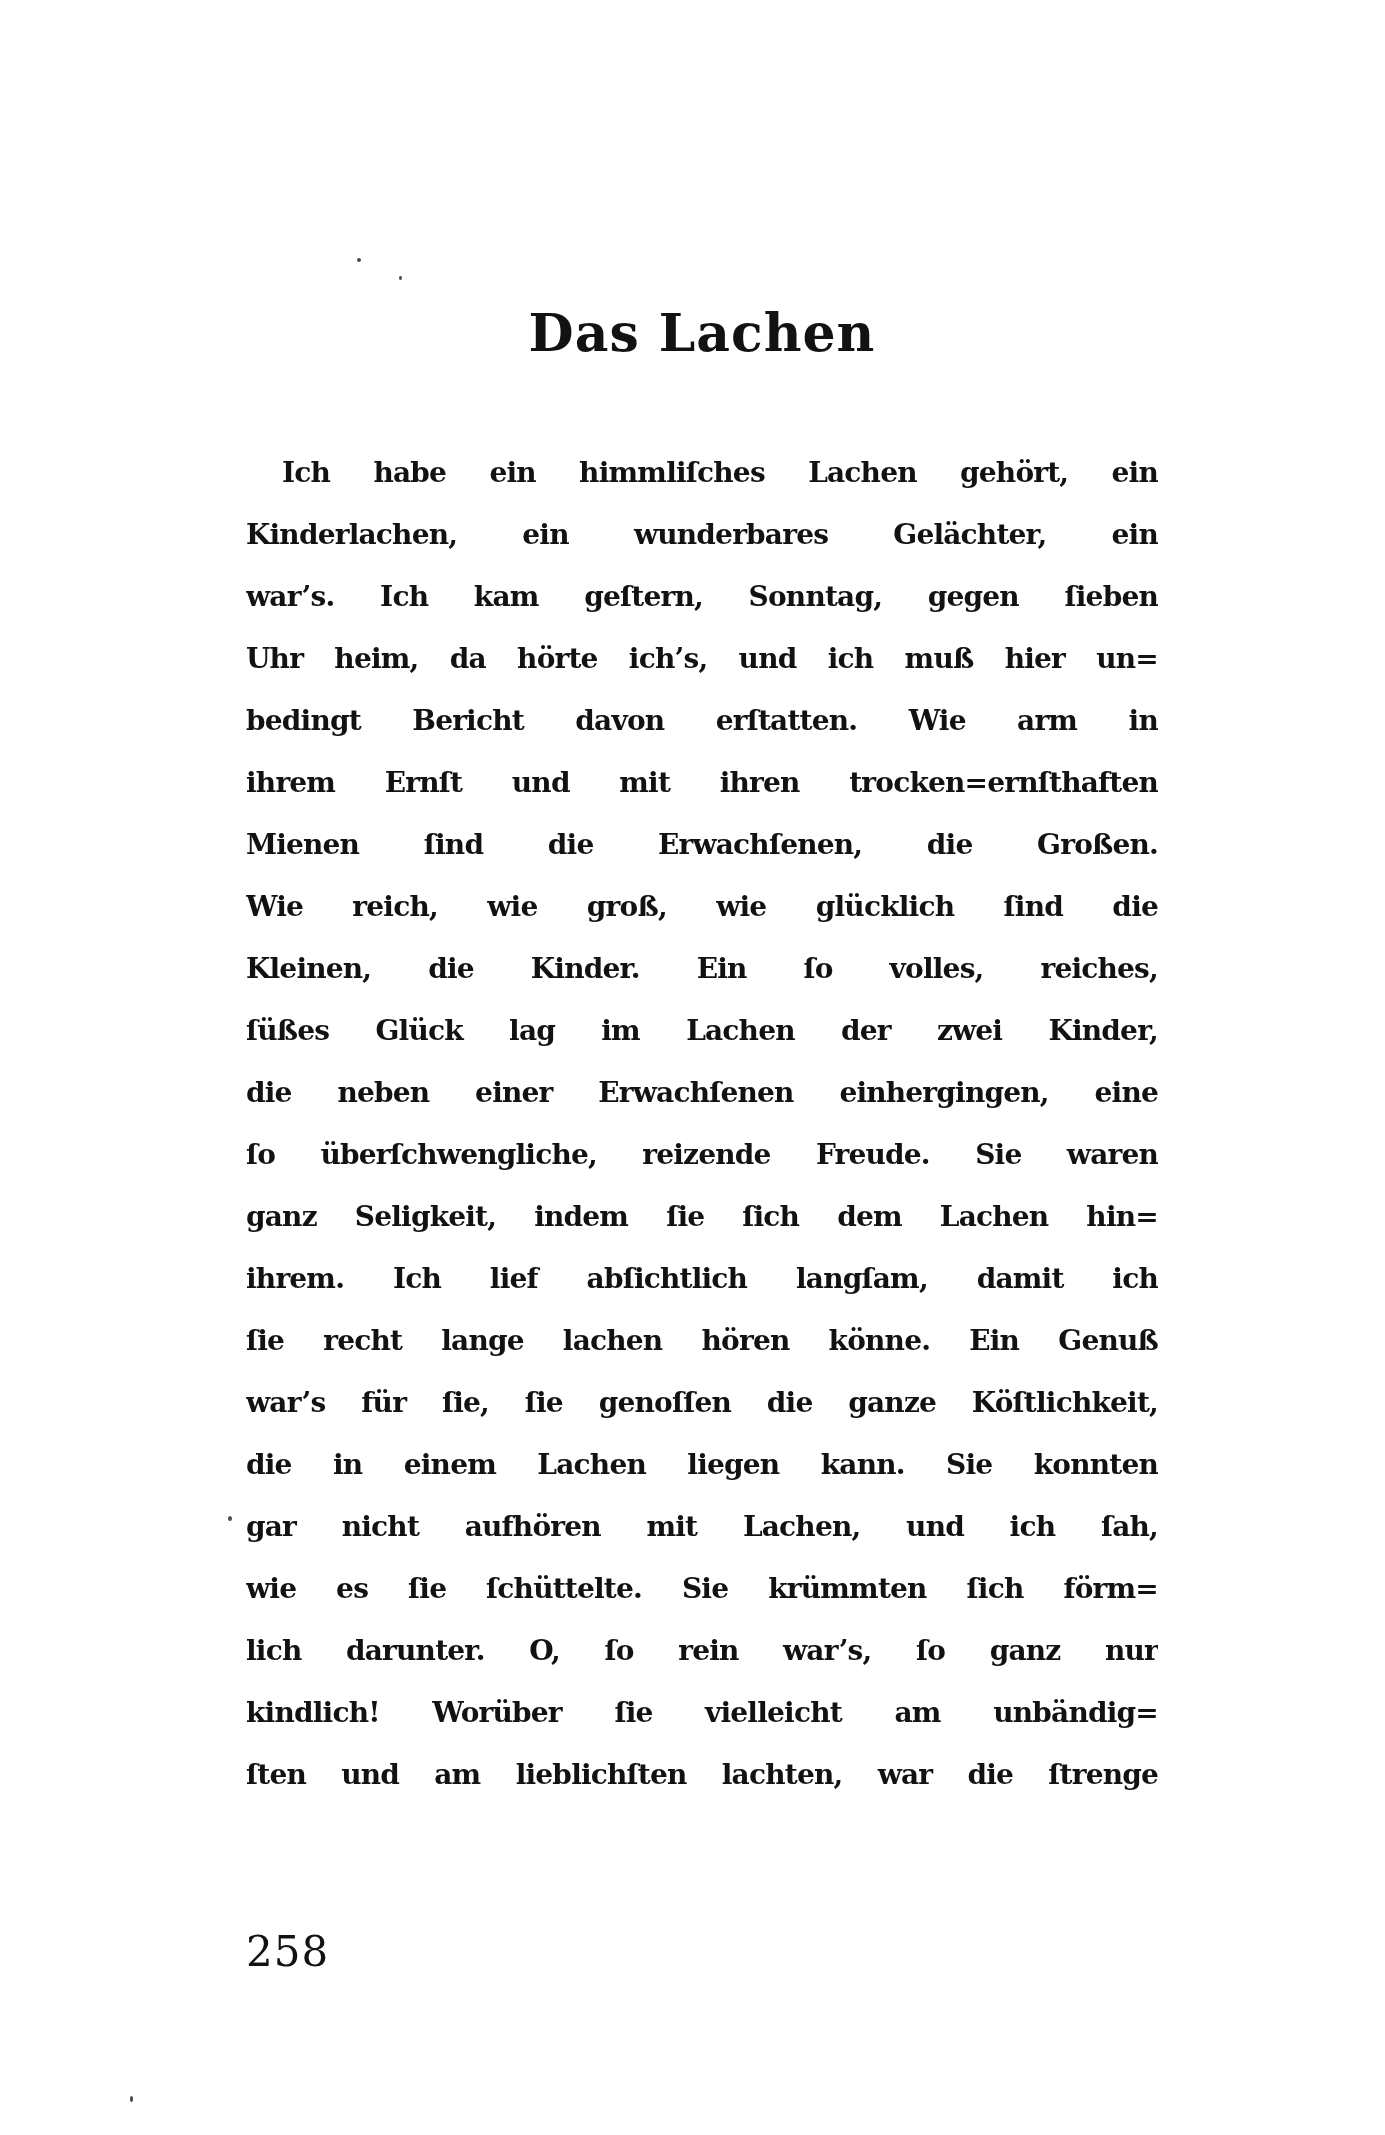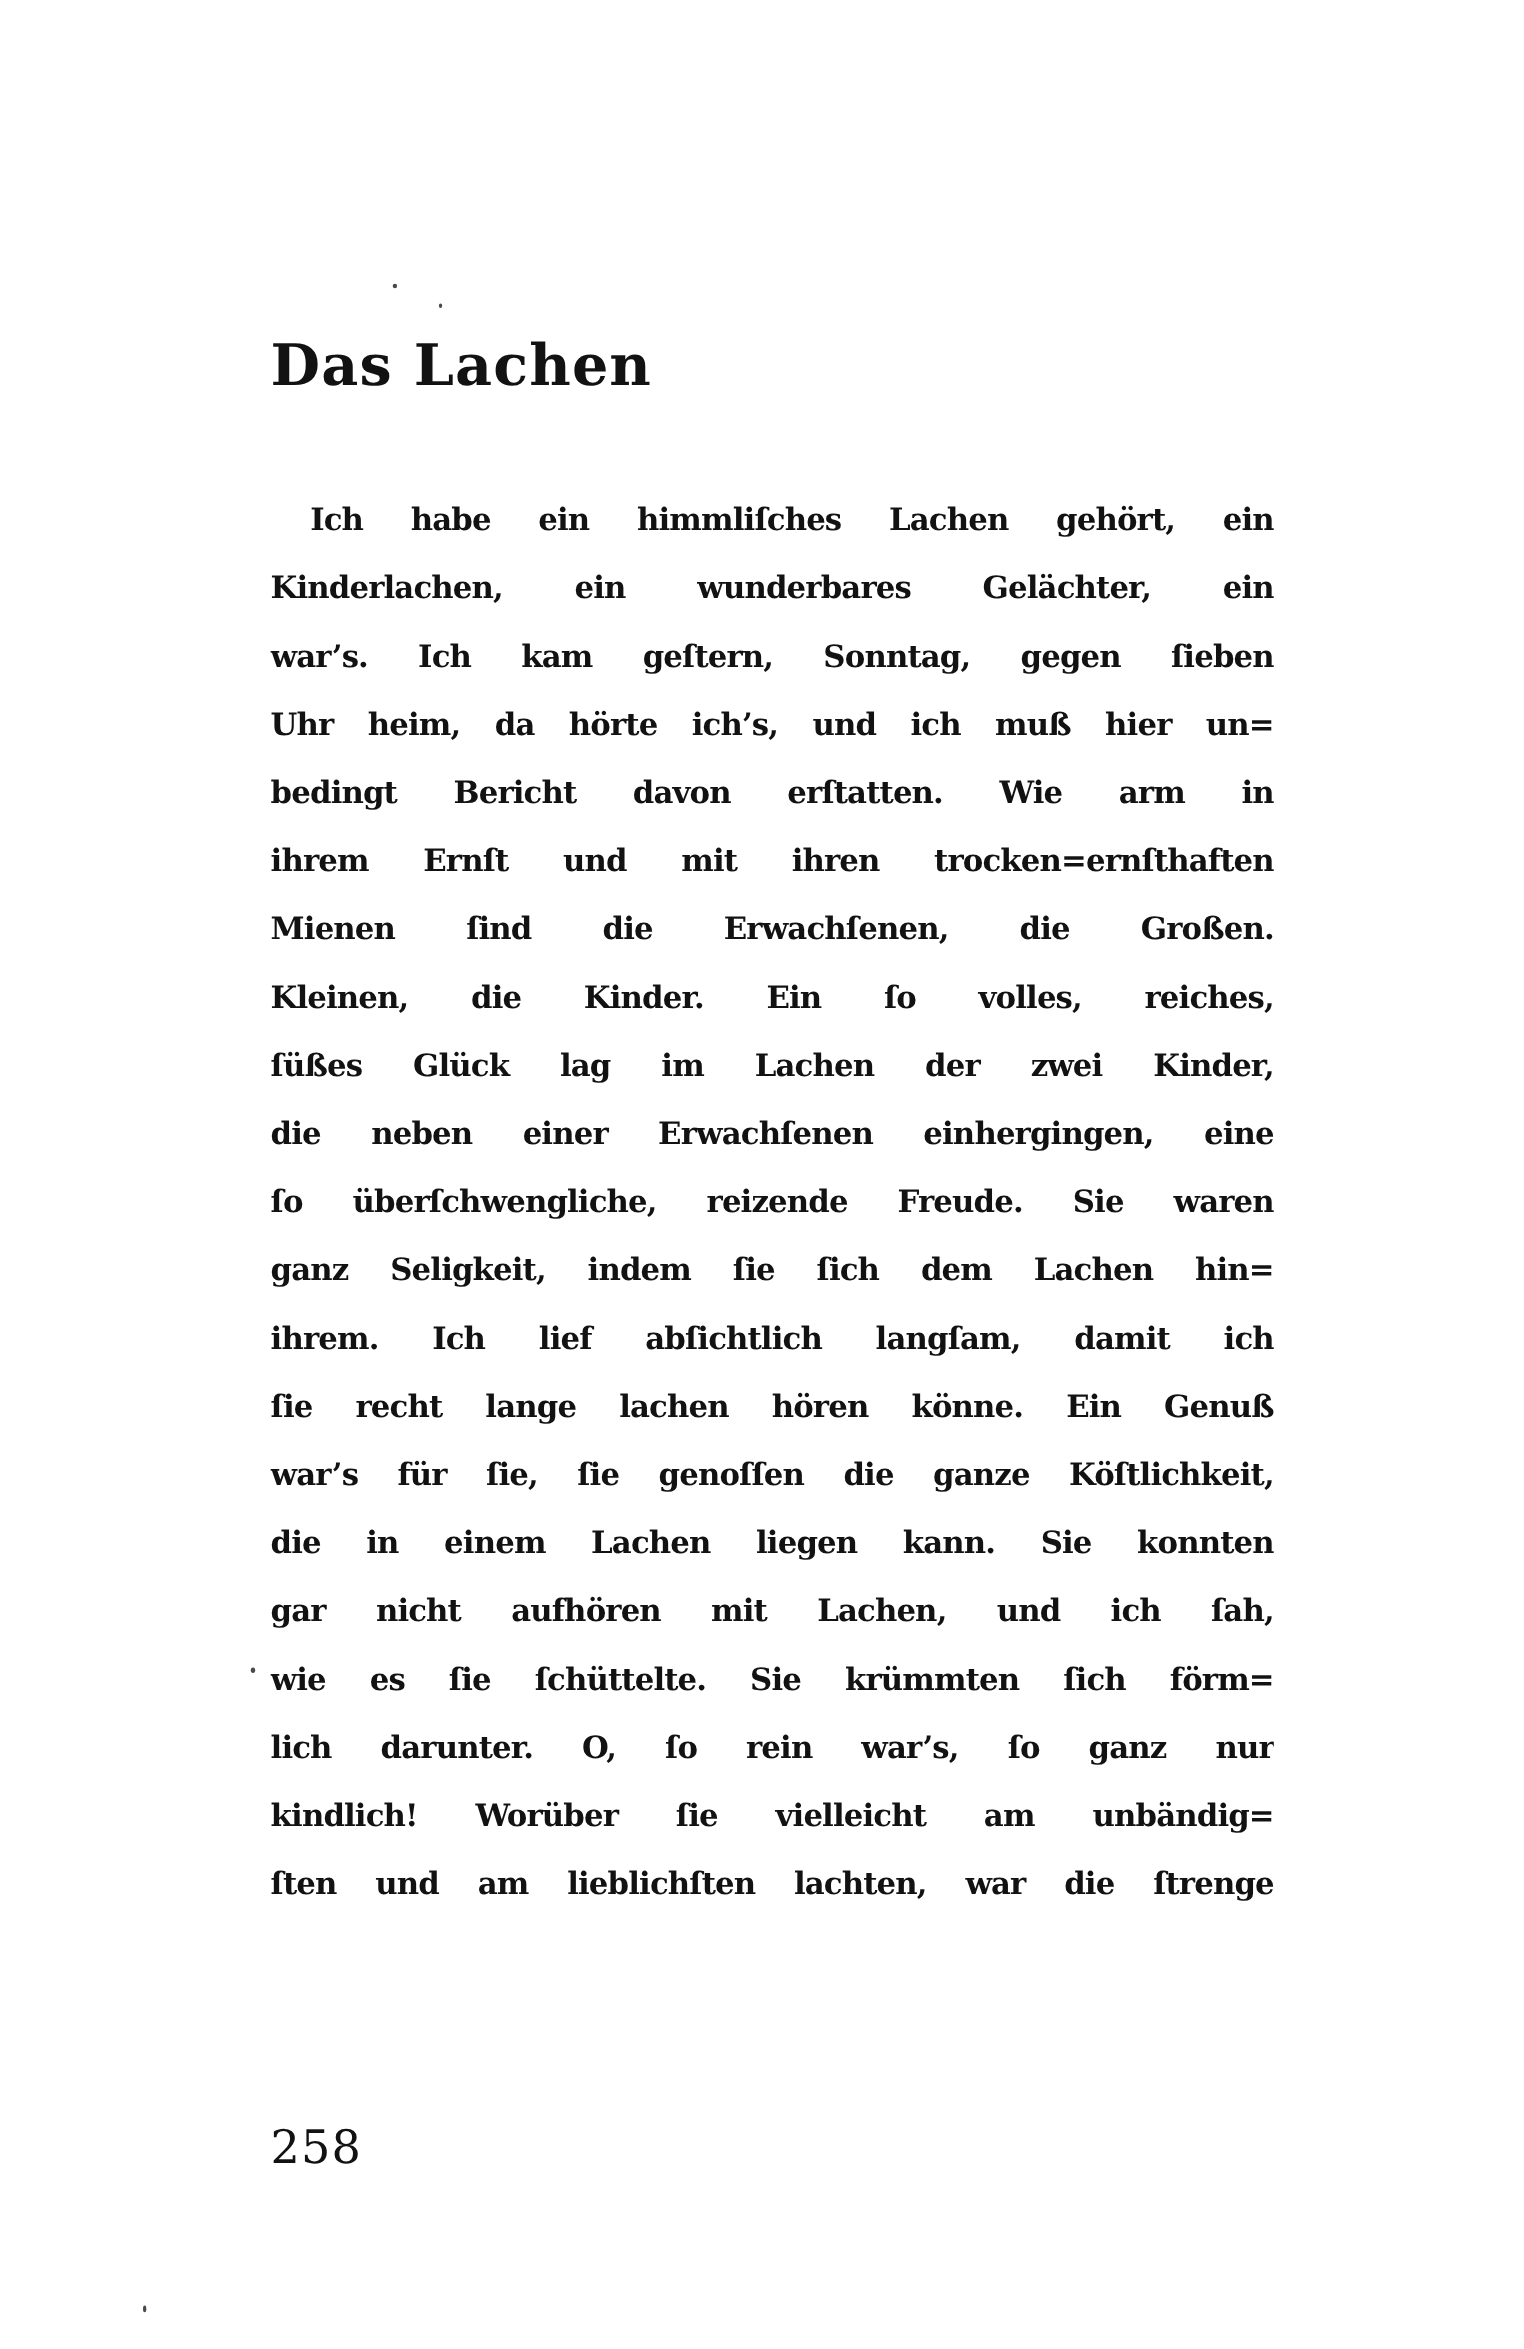--- a/index.html
+++ b/index.html
@@ -15,20 +15,21 @@
     overflow: hidden;
     font-family: "DejaVu Serif", serif;
     color: #121212;
   }
   .title {
     position: absolute;
     top: 300px;
     left: 246px;
     width: 912px;
     margin: 0;
+    text-align: center;
     font-size: 52px;
     line-height: 66px;
     font-weight: bold;
     letter-spacing: 1px;
     font-family: "DejaVu Serif", serif;
   }
   .body-text {
     position: absolute;
     top: 442px;
     left: 246px;
@@ -78,20 +79,21 @@
   <h1 class="title">Das Lachen</h1>
 
   <div class="body-text">
     <div class="line indent">Ich habe ein himmliſches Lachen gehört, ein</div>
     <div class="line">Kinderlachen, ein wunderbares Gelächter, ein</div>
     <div class="line">war’s. Ich kam geſtern, Sonntag, gegen ſieben</div>
     <div class="line">Uhr heim, da hörte ich’s, und ich muß hier un=</div>
     <div class="line">bedingt Bericht davon erſtatten. Wie arm in</div>
     <div class="line">ihrem Ernſt und mit ihren trocken=ernſthaften</div>
     <div class="line">Mienen ſind die Erwachſenen, die Großen.</div>
+    <div class="line">Wie reich, wie groß, wie glücklich ſind die</div>
     <div class="line">Kleinen, die Kinder. Ein ſo volles, reiches,</div>
     <div class="line">ſüßes Glück lag im Lachen der zwei Kinder,</div>
     <div class="line">die neben einer Erwachſenen einhergingen, eine</div>
     <div class="line">ſo überſchwengliche, reizende Freude. Sie waren</div>
     <div class="line">ganz Seligkeit, indem ſie ſich dem Lachen hin=</div>
     <div class="line">ihrem. Ich lief abſichtlich langſam, damit ich</div>
     <div class="line">ſie recht lange lachen hören könne. Ein Genuß</div>
     <div class="line">war’s für ſie, ſie genoſſen die ganze Köſtlichkeit,</div>
     <div class="line">die in einem Lachen liegen kann. Sie konnten</div>
     <div class="line">gar nicht aufhören mit Lachen, und ich ſah,</div>

